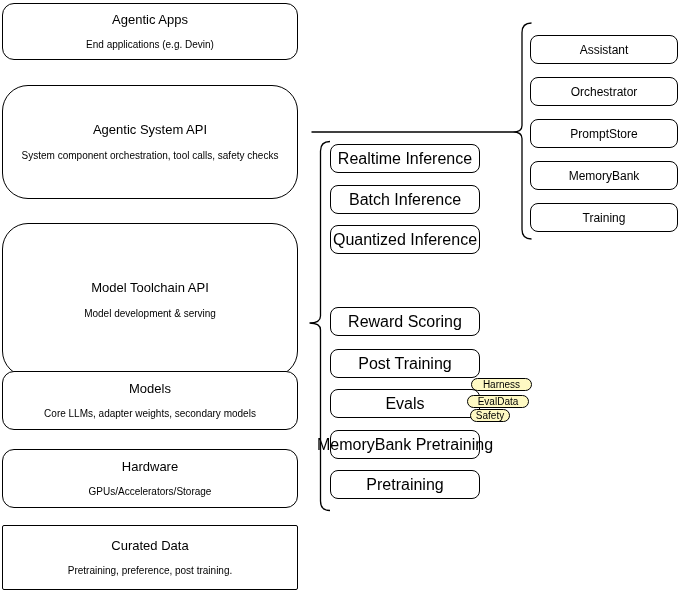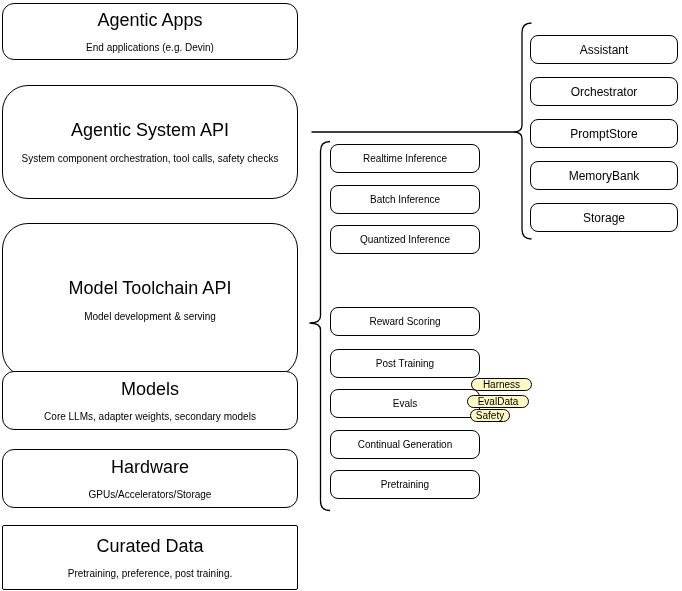--- a/index.html
+++ b/index.html
@@ -29,21 +29,21 @@
     background: #ffffff;
     box-sizing: border-box;
     display: flex;
     flex-direction: column;
     align-items: center;
     justify-content: center;
     text-align: center;
     z-index: 1;
   }
   .ltitle {
-    font-size: 18px;
+    font-size: 13px;
     color: #000000;
     line-height: 1.15;
     white-space: nowrap;
   }
   .lsub {
     font-size: 10px;
     color: #000000;
     margin-top: 12px;
     white-space: nowrap;
   }
@@ -52,21 +52,21 @@
     left: 330px;
     width: 150px;
     height: 29px;
     border: 1.3px solid #000000;
     border-radius: 8px;
     background: #ffffff;
     box-sizing: border-box;
     display: flex;
     align-items: center;
     justify-content: center;
-    font-size: 10px;
+    font-size: 16px;
     color: #000000;
     text-align: center;
     white-space: nowrap;
     z-index: 1;
   }
   .rbox {
     position: absolute;
     left: 530px;
     width: 148px;
     height: 29px;
@@ -142,26 +142,26 @@
     <div class="ltitle">Curated Data</div>
     <div class="lsub">Pretraining, preference, post training.</div>
   </div>
 
   <div class="mbox" style="top:144px">Realtime Inference</div>
   <div class="mbox" style="top:225px">Quantized Inference</div>
   <div class="mbox" style="top:185px">Batch Inference</div>
   <div class="mbox" style="top:307px">Reward Scoring</div>
   <div class="mbox" style="top:349px">Post Training</div>
   <div class="mbox" style="top:389px">Evals</div>
-  <div class="mbox" style="top:430px">Continual Generation</div>
+  <div class="mbox" style="top:430px">MemoryBank Pretraining</div>
   <div class="mbox" style="top:470px">Pretraining</div>
 
   <div class="tag" style="left:471px;top:378px;width:61px">Harness</div>
   <div class="tag" style="left:467px;top:395px;width:62px">EvalData</div>
   <div class="tag" style="left:470px;top:409px;width:40px">Safety</div>
 
   <div class="rbox" style="top:35px">Assistant</div>
   <div class="rbox" style="top:77px">Orchestrator</div>
   <div class="rbox" style="top:119px">PromptStore</div>
   <div class="rbox" style="top:161px">MemoryBank</div>
-  <div class="rbox" style="top:203px">Storage</div>
+  <div class="rbox" style="top:203px">Training</div>
 
 </div>
 
 </body></html>

